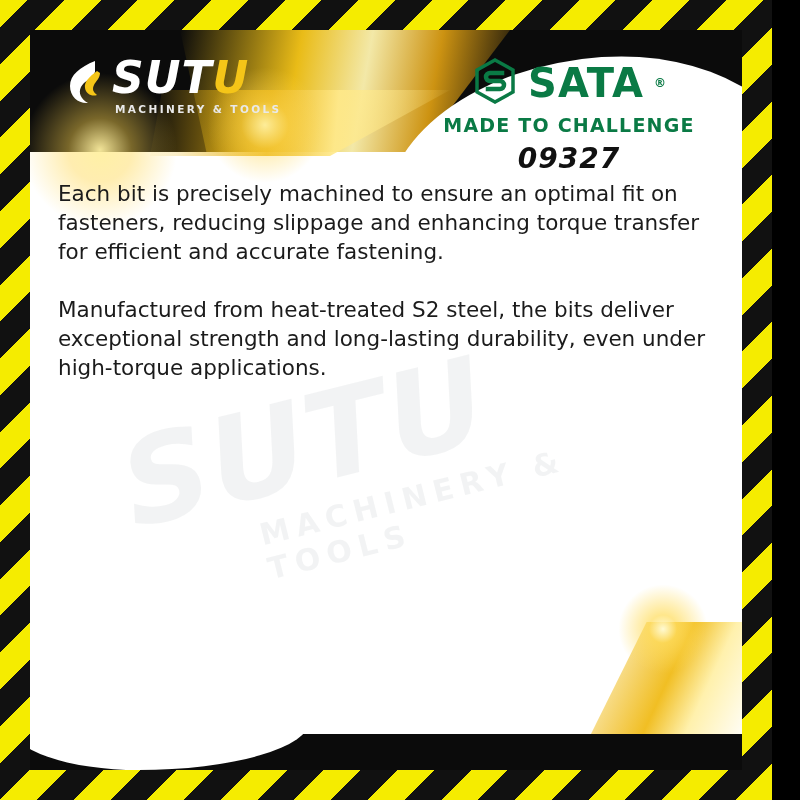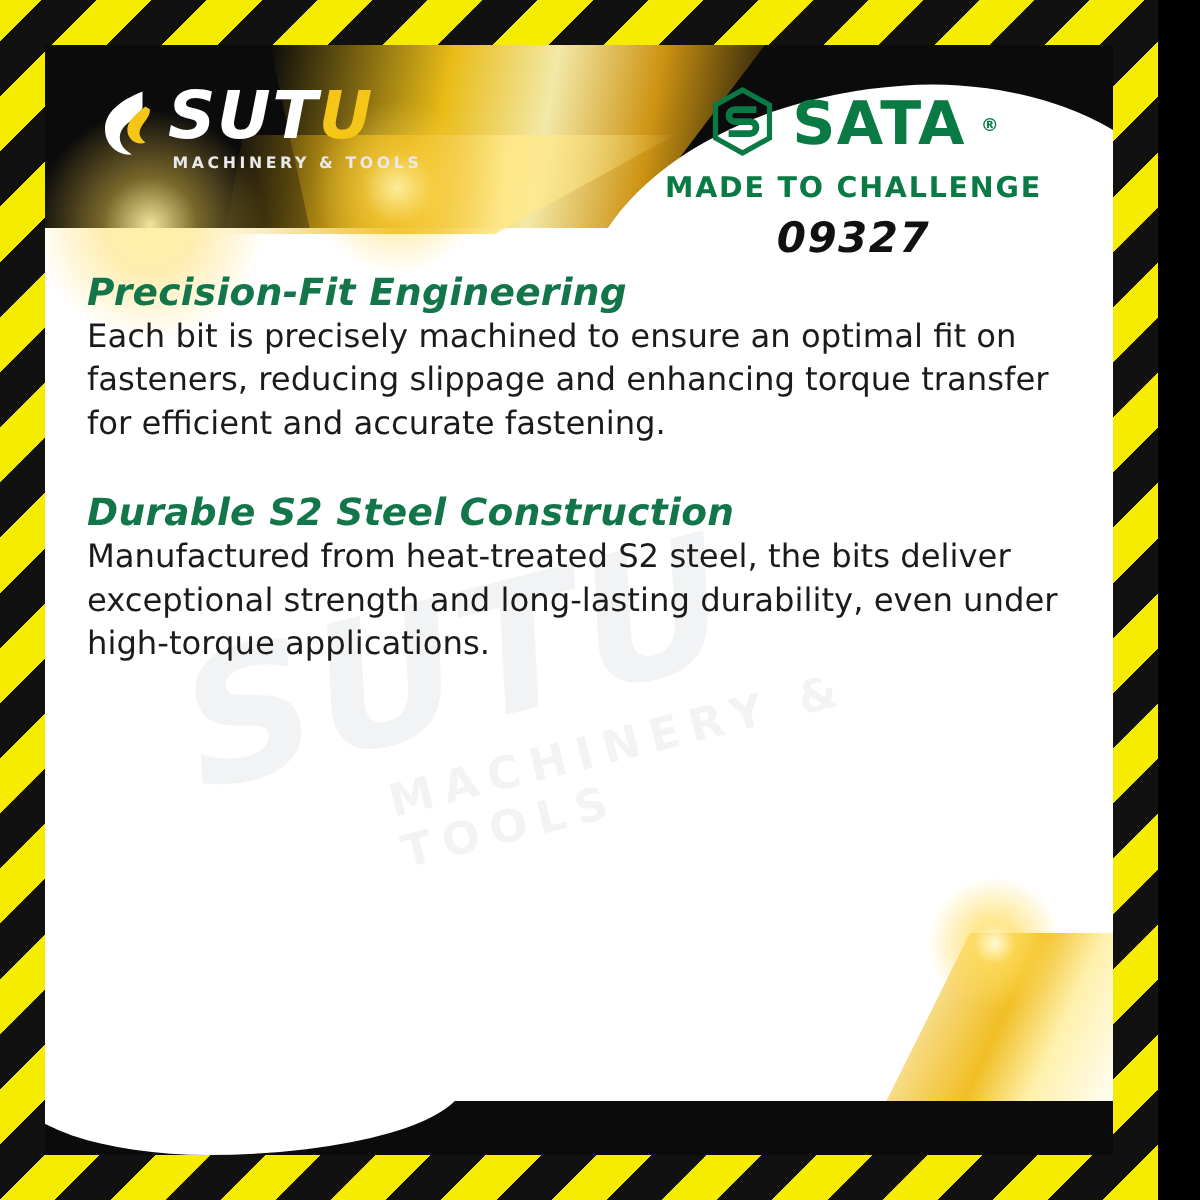--- a/index.html
+++ b/index.html
@@ -309,29 +309,27 @@
     </div>
 
     <div class="watermark">
       <div class="wm-word">SUTU</div>
       <div class="wm-sub">MACHINERY &amp; TOOLS</div>
     </div>
 
     <div class="content">
 
       <div class="block">
-        <h2 class="block-title">Precision-Fit Engineering</h2>
         <p class="block-body">Each bit is precisely machined to ensure an optimal fit on fasteners, reducing slippage and enhancing torque transfer for efficient and accurate fastening.</p>
       </div>
 
       <div class="block">
       </div>
 
       <div class="block">
-        <h2 class="block-title">Durable S2 Steel Construction</h2>
         <p class="block-body">Manufactured from heat-treated S2 steel, the bits deliver exceptional strength and long-lasting durability, even under high-torque applications.</p>
       </div>
 
     </div>
 
     <div class="corner-glow"></div>
     <div class="corner-star"></div>
     <div class="bottom-band"></div>
 
   </div>

